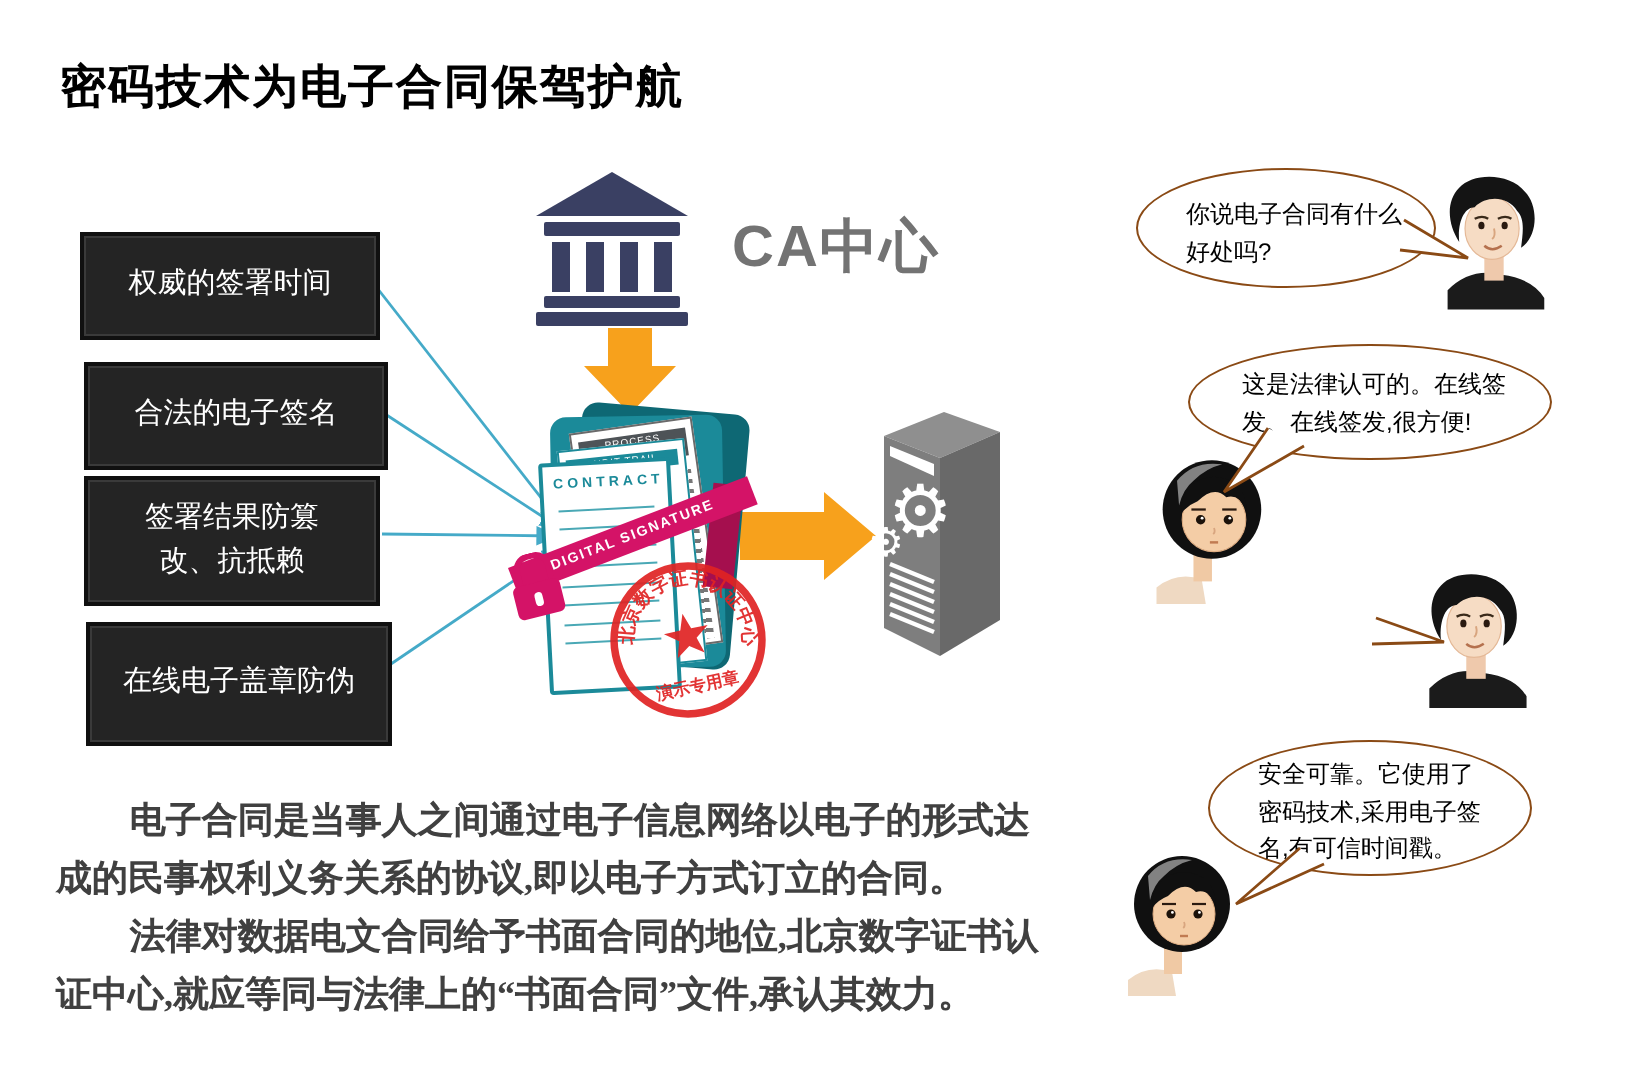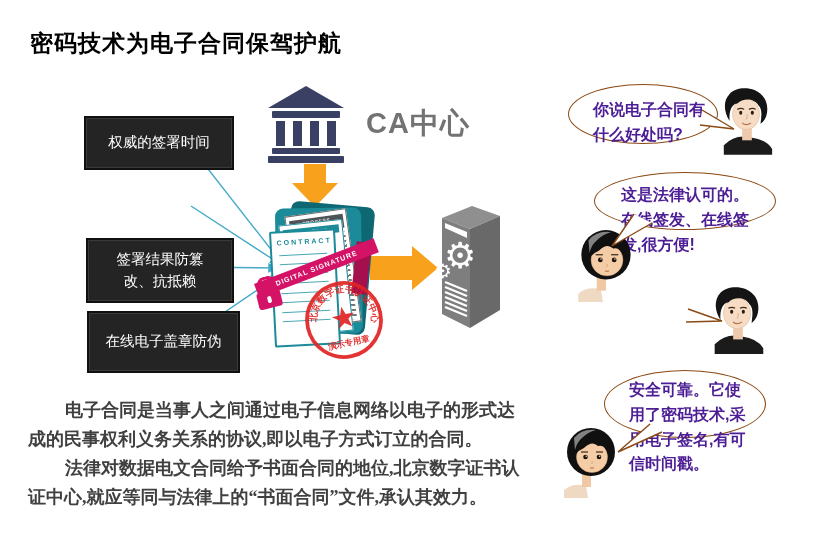--- a/index.html
+++ b/index.html
@@ -11,21 +11,21 @@
 
   
   #page-title{
     left:30px;top:28px;font-size:23px;font-weight:bold;color:#000;letter-spacing:1px;font-family:Liberation Mono, monospace;
   }
 
   
   .feature-box{
     background:#242424;border:2px solid #101010;box-shadow:inset 0 0 0 1px #3a3a3a;
     color:#fff;display:flex;align-items:center;justify-content:center;text-align:center;
-    font-size:14.5px;line-height:1.45;z-index:2;margin-left:44px;
+    font-size:14.5px;line-height:1.45;z-index:2;
   }
   #feature-box-1{left:40px;top:116px;width:146px;height:50px;}
   #feature-box-2{left:42px;top:181px;width:148px;height:50px;}
   #feature-box-3{left:42px;top:238px;width:148px;height:65px;padding:12px 26px;box-sizing:border-box;}
   #feature-box-4{left:43px;top:311px;width:149px;height:58px;}
 
   
   #svg-under{left:0;top:0;z-index:1;pointer-events:none;}
   #svg-over{left:0;top:0;z-index:6;pointer-events:none;}
 
@@ -58,22 +58,22 @@
     letter-spacing:1px;text-align:center;line-height:15px;}
   #padlock-icon{position:absolute;left:6px;top:78px;width:26px;height:34px;transform:rotate(-14deg);}
   #padlock-icon .shackle{width:13px;height:13px;border:3.5px solid #D41367;border-bottom:none;
     border-radius:8px 8px 0 0;margin-left:3px;}
   #padlock-icon .lock-body{width:24px;height:17px;background:#D41367;border-radius:3px;margin-top:-1px;position:relative;}
   #padlock-icon .keyhole{position:absolute;left:10px;top:5px;width:4px;height:7px;background:#fff;border-radius:2px;}
   #seal-stamp{position:absolute;left:52px;top:80px;}
 
   
   .bubble{
-    border:1.5px solid #8a4a15;border-radius:50%;background:#fff;color:#4c1d95;
-    font-weight:bold;font-size:16px;line-height:1.55;z-index:4;box-sizing:border-box;
+    border:1.5px solid #8a4a15;border-radius:50%;background:#fff;color:#000000;
+    font-weight:normal;font-size:12px;line-height:1.55;z-index:4;box-sizing:border-box;
   }
   #speech-bubble-1{left:568px;top:84px;width:150px;height:60px;padding:13px 12px 0 24px;}
   #speech-bubble-2{left:594px;top:172px;width:182px;height:58px;padding:10px 14px 0 26px;}
   #speech-bubble-3{left:550px;top:297px;width:148px;height:46px;padding:13px 10px 0 22px;}
   #speech-bubble-4{left:604px;top:370px;width:162px;height:68px;padding:7px 18px 0 24px;}
 
   .avatar{z-index:5;}
   #avatar-man-1{left:718px;top:84px;}
   #avatar-girl-1{left:576px;top:226px;}
   #avatar-man-2{left:708px;top:284px;}
@@ -139,20 +139,23 @@
     </g>
     <polygon points="304,164 326,164 326,183 338,183 315,207 292,183 304,183" fill="#F7A11C"></polygon>
     <polygon points="370,256 412,256 412,246 438,268 412,290 412,280 370,280" fill="#F7A11C"></polygon>
   </svg>
 
   <div id="page-title" class="abs">密码技术为电子合同保驾护航</div>
 
   <div id="feature-box-1" class="abs feature-box">
     <span>权威的签署时间</span>
   </div>
+  <div id="feature-box-2" class="abs feature-box">
+    <span>合法的电子签名</span>
+  </div>
   <div id="feature-box-3" class="abs feature-box">
     <span>签署结果防篡改、抗抵赖</span>
   </div>
   <div id="feature-box-4" class="abs feature-box">
     <span>在线电子盖章防伪</span>
   </div>
 
   <svg id="ca-bank-icon" class="abs" width="80" height="78" viewBox="0 0 80 78">
     <g fill="#3A4063">
       <polygon points="40,0 78,22 2,22"></polygon>

